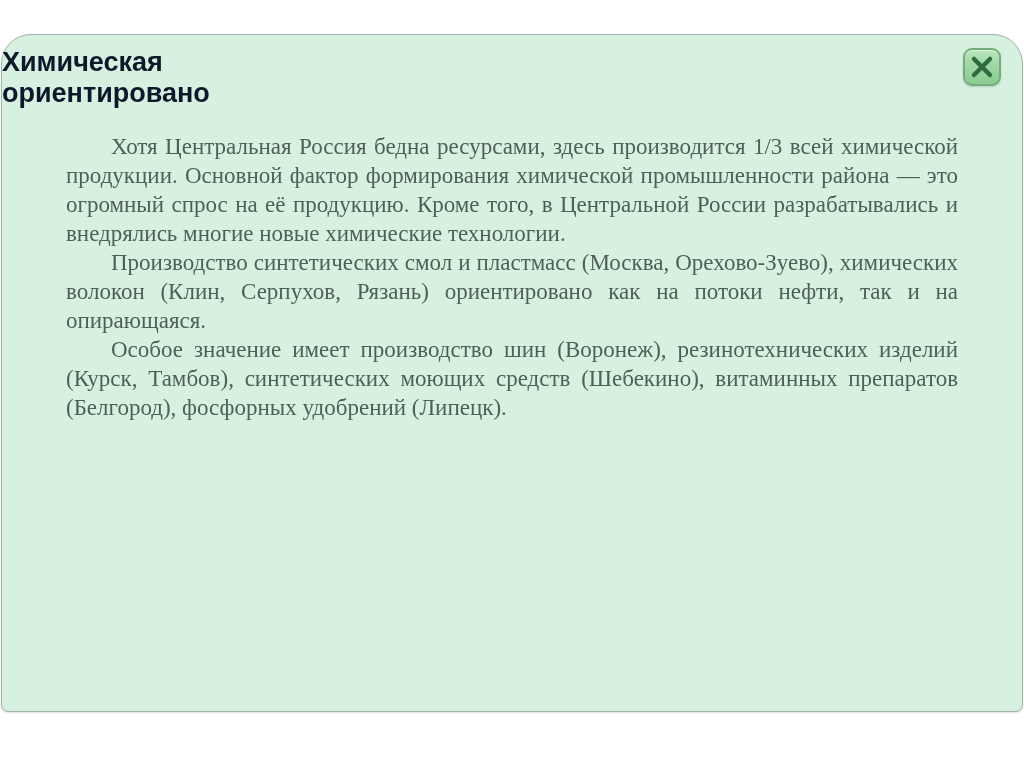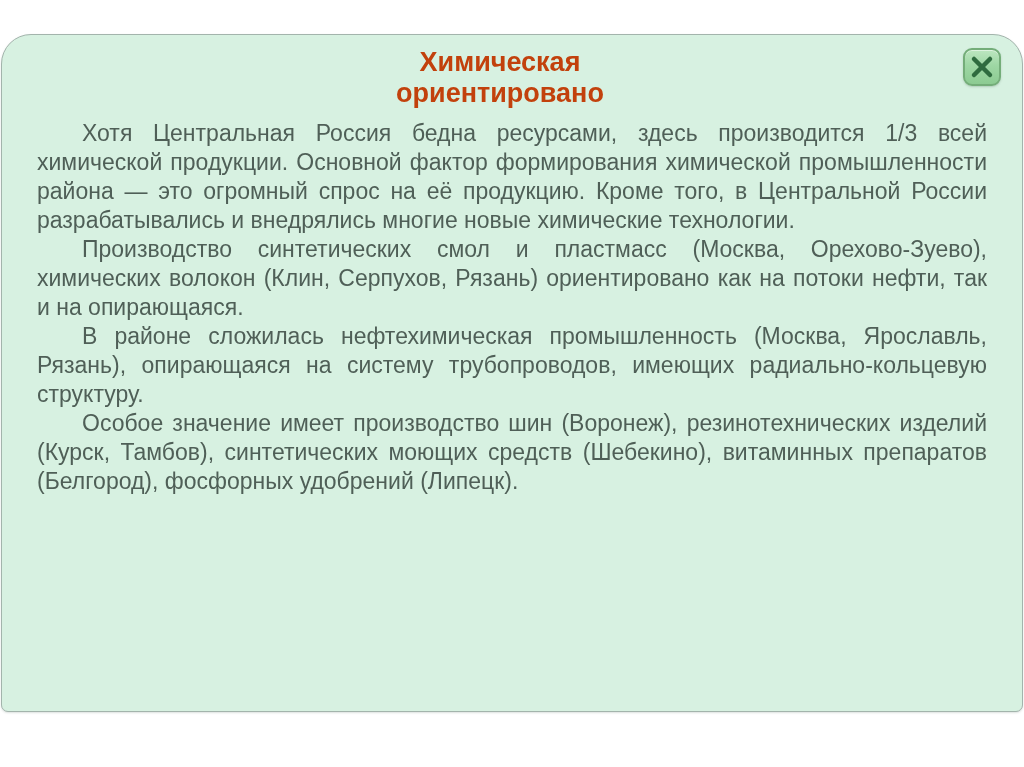--- a/index.html
+++ b/index.html
@@ -22,30 +22,30 @@
     top: 34px;
     height: 678px;
     background: #d7f1e1;
     border: 1px solid #a3b4ac;
     border-radius: 30px 30px 7px 7px;
     box-sizing: border-box;
     box-shadow: 0 1px 2px rgba(120,140,130,0.25);
   }
   .title {
     margin-top: 12px;
-    text-align: center;
     font-size: 27px;
     line-height: 31px;
     font-weight: bold;
-    color: #c2410c;
+    color: #0f172a;
     padding-right: 24px;
   }
   .body-text {
-    margin-top: 10px;
-    padding: 0 35px;
+    margin-top: 23px;
+    padding: 0 64px;
+    font-family: Liberation Serif, serif;
   }
   .body-text p {
     margin: 0;
     text-align: justify;
     text-indent: 45px;
     font-size: 23px;
     line-height: 29px;
     color: #4f5f57;
   }
   .close-btn {
@@ -76,21 +76,20 @@
   <div class="card">
 
     <div class="title">
       <div>Химическая</div>
       <div>ориентировано</div>
     </div>
 
     <div class="body-text">
       <p>Хотя Центральная Россия бедна ресурсами, здесь производится 1/3 всей химической продукции. Основной фактор формирования химической промышленности района — это огромный спрос на её продукцию. Кроме того, в Центральной России разрабатывались и внедрялись многие новые химические технологии.</p>
       <p>Производство синтетических смол и пластмасс (Москва, Орехово-Зуево), химических волокон (Клин, Серпухов, Рязань) ориентировано как на потоки нефти, так и на опирающаяся.</p>
-      <p>В районе сложилась нефтехимическая промышленность (Москва, Ярославль, Рязань), опирающаяся на систему трубопроводов, имеющих радиально-кольцевую структуру.</p>
       <p>Особое значение имеет производство шин (Воронеж), резинотехнических изделий (Курск, Тамбов), синтетических моющих средств (Шебекино), витаминных препаратов (Белгород), фосфорных удобрений (Липецк).</p>
     </div>
 
     <button class="close-btn" aria-label="close">
       <span style="display:flex;">
         <svg width="24" height="24" viewBox="0 0 24 24">
           <line x1="4" y1="4" x2="20" y2="20" stroke-width="4.5" stroke-linecap="round" stroke="#2f6b3f"></line>
           <line x1="20" y1="4" x2="4" y2="20" stroke-width="4.5" stroke-linecap="round" stroke="#2f6b3f"></line>
         </svg>
       </span>

